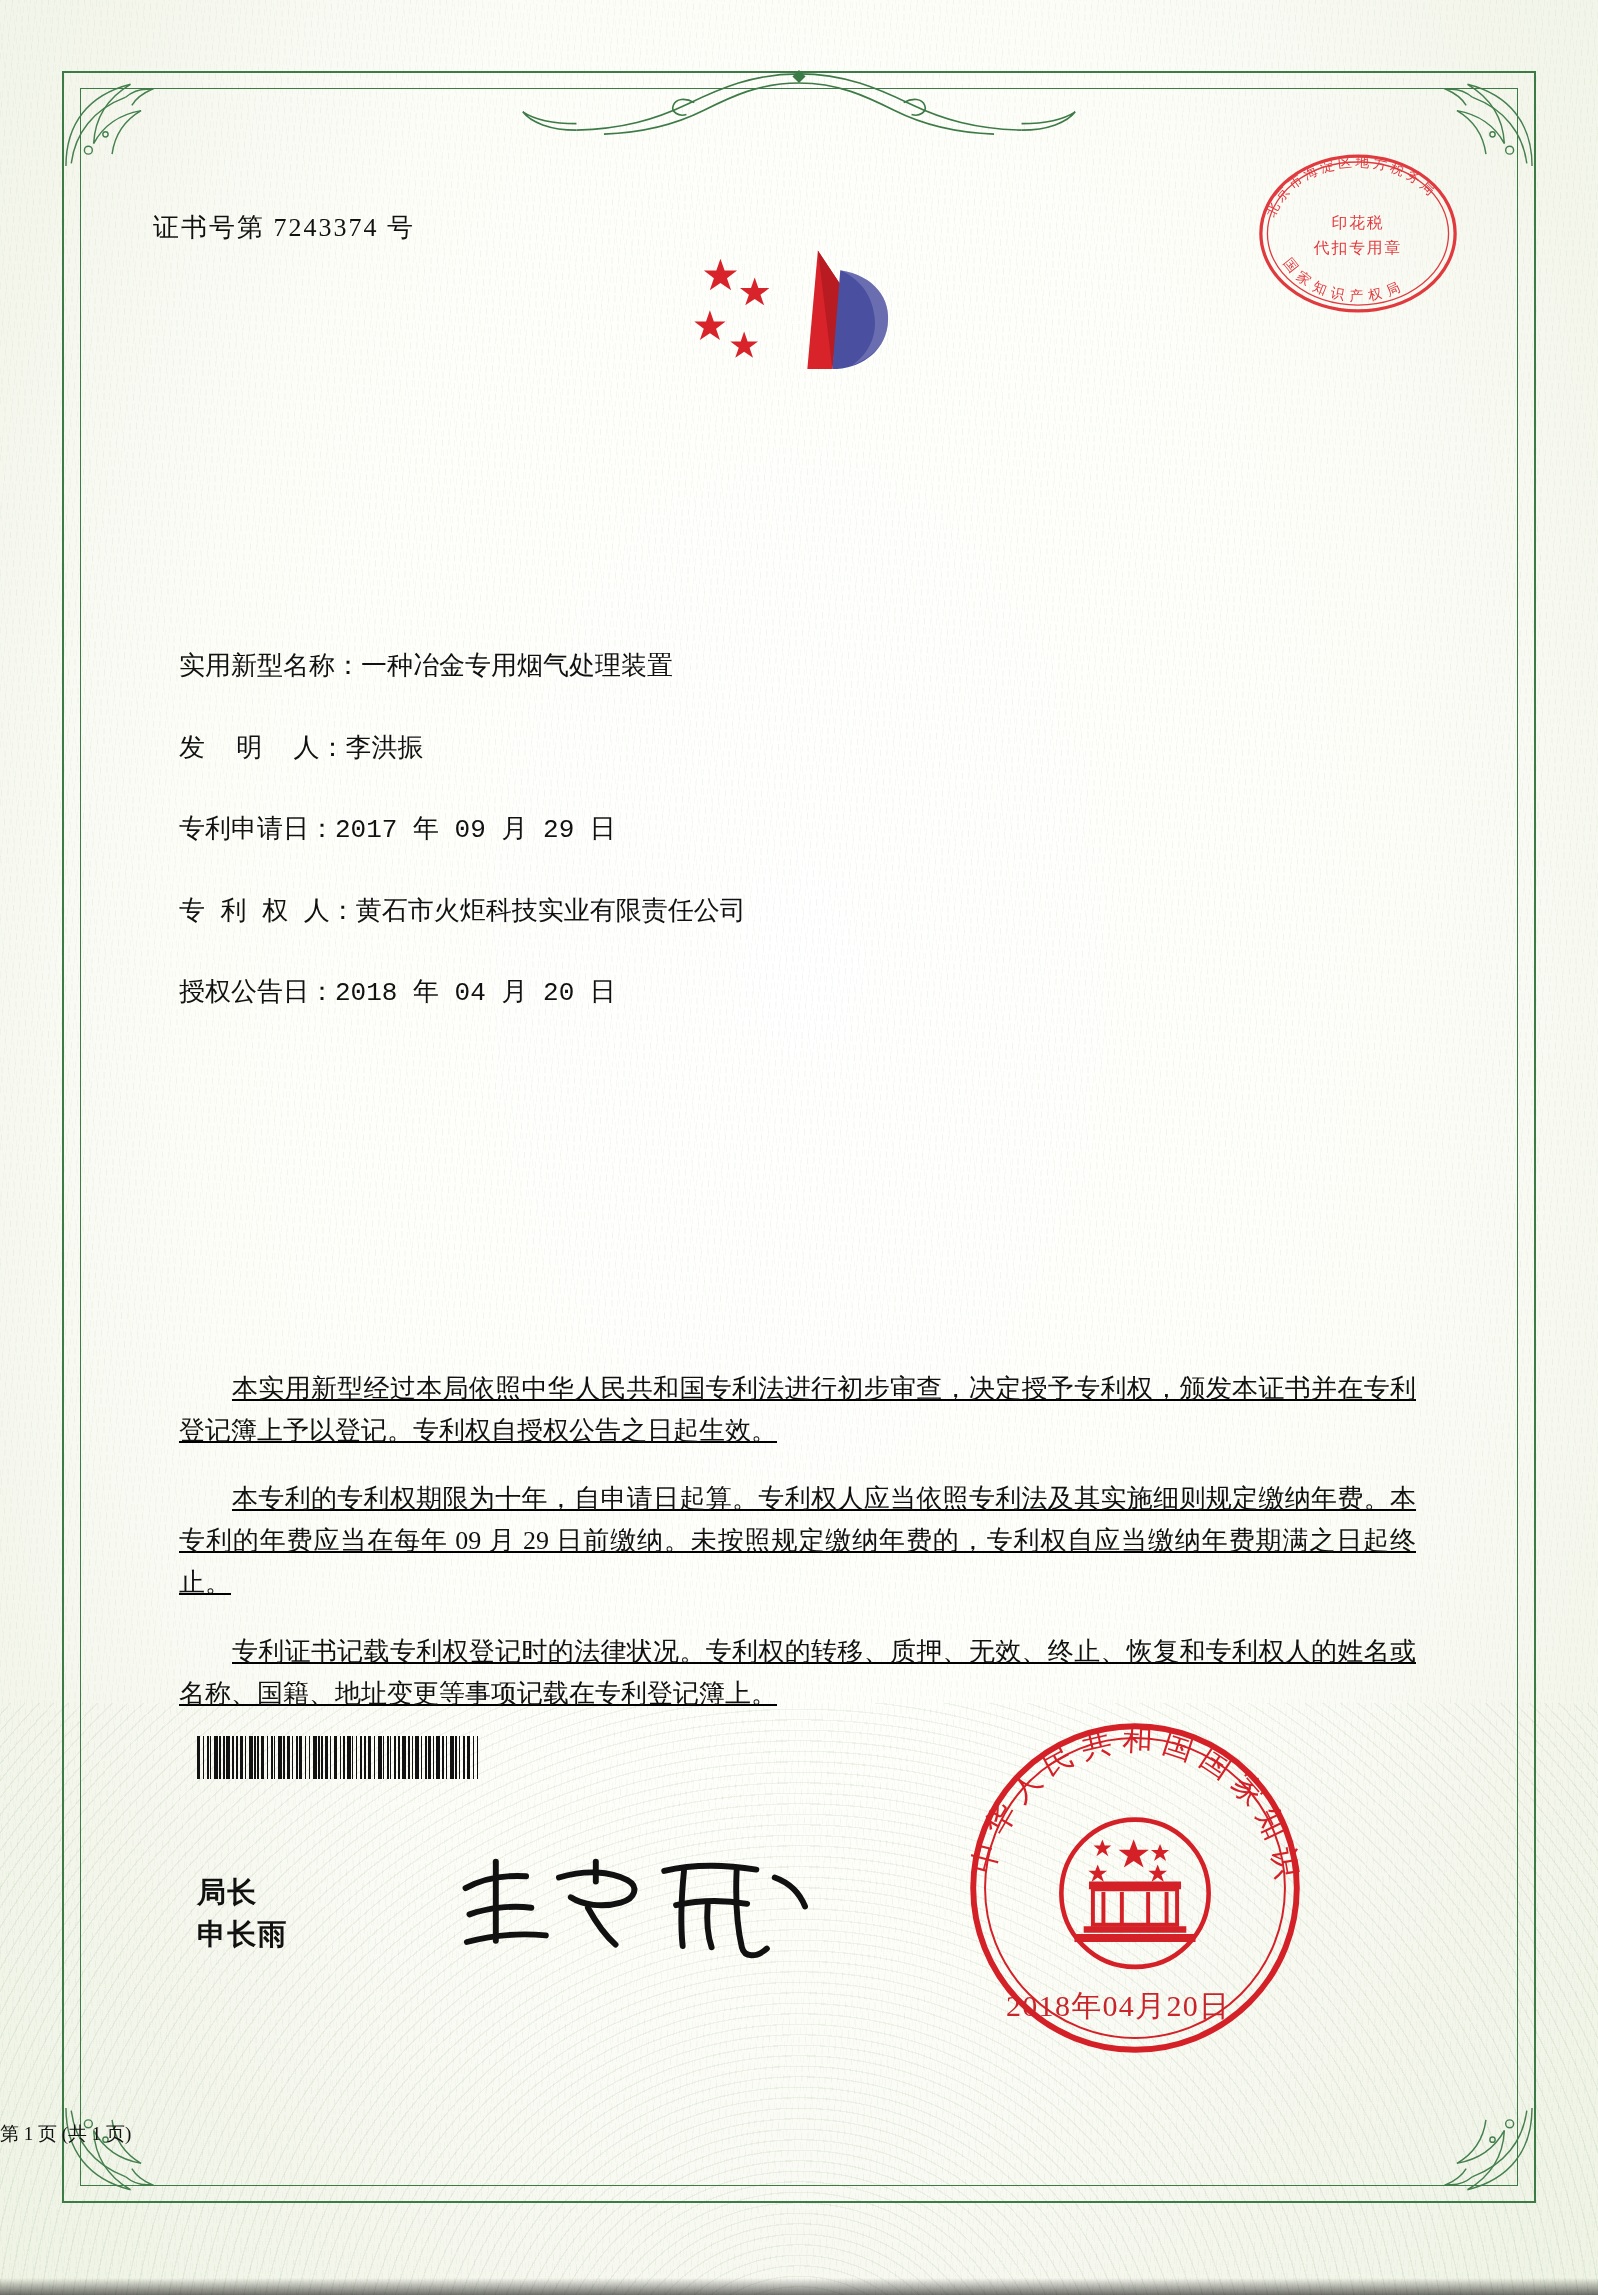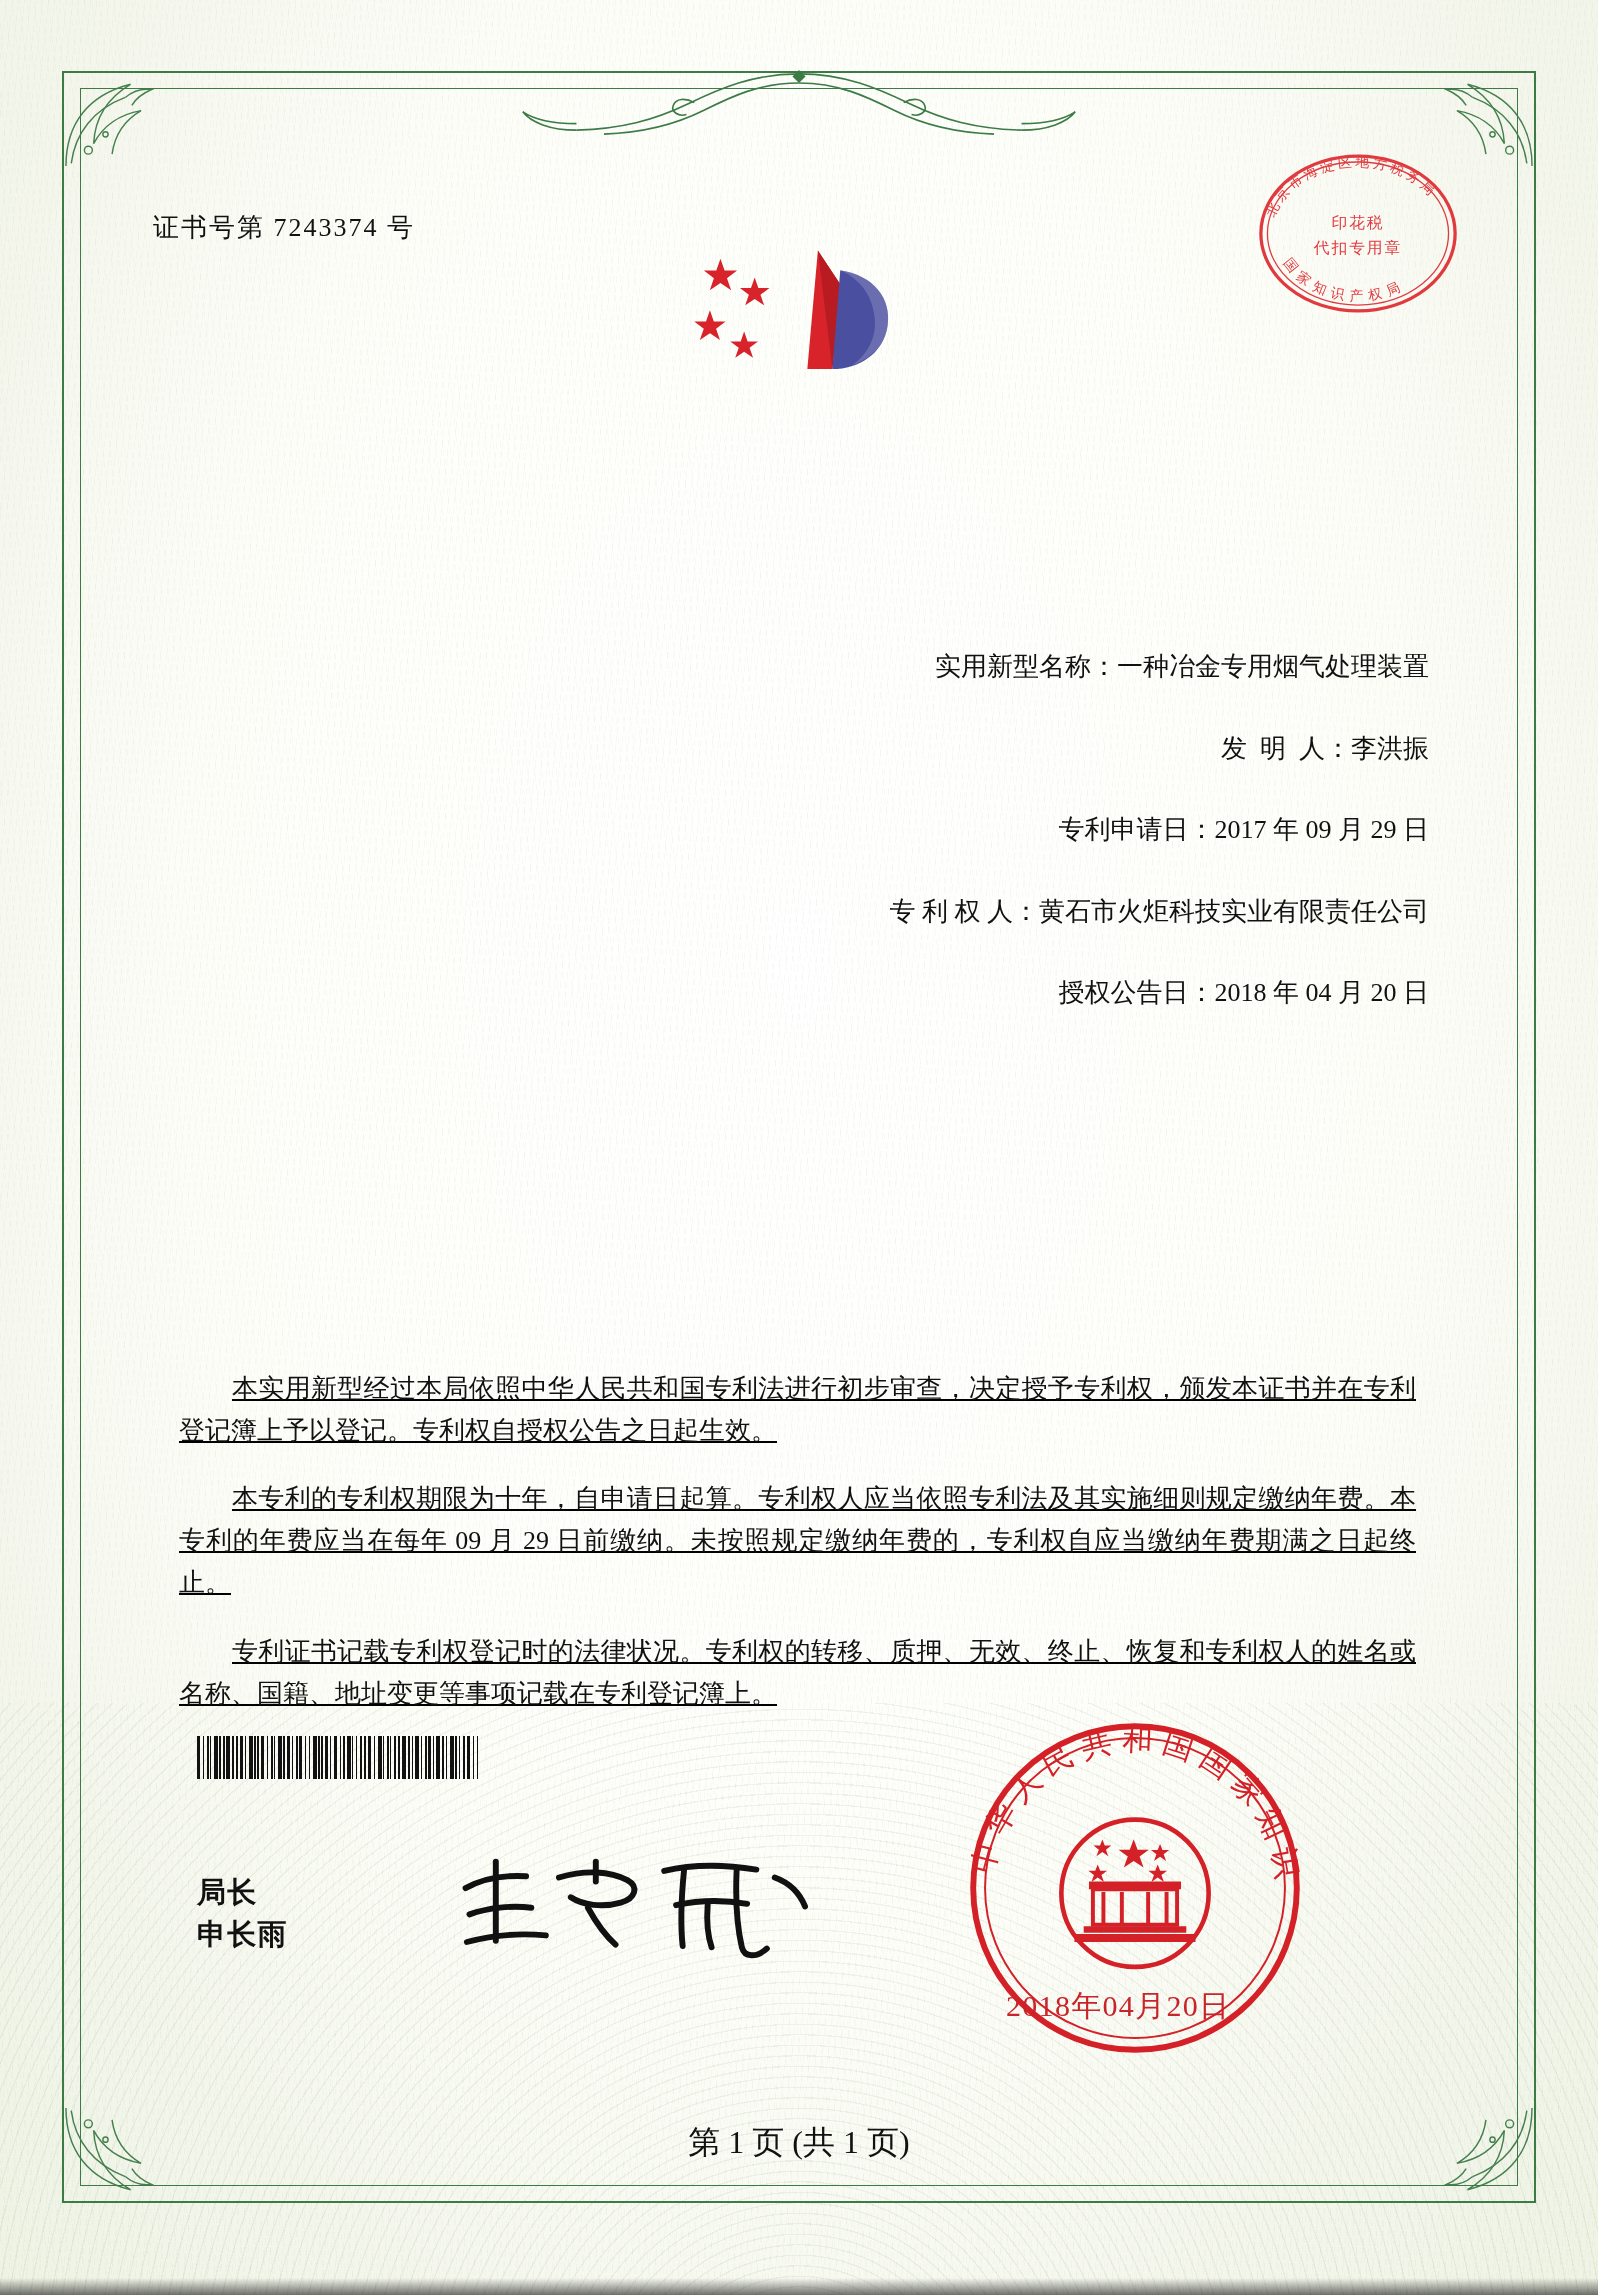--- a/index.html
+++ b/index.html
@@ -63,21 +63,21 @@
 
   .title{
     position:absolute;left:0;right:0;top:434px;text-align:center;
     font-size:63px;font-weight:bold;letter-spacing:6.6px;color:#0a0a0a;
     font-family:"DejaVu Sans", sans-serif;
   }
 
   .fields{position:absolute;left:179px;top:651px;width:1250px;}
   .field{
     font-size:26px;color:#111;margin-bottom:49px;line-height:1.25;
-    font-family:Liberation Serif, serif;white-space:pre;text-align:right;
+    font-family:Liberation Mono, monospace;white-space:pre;
   }
   .field .lbl{letter-spacing:0px;}
   .field .val{letter-spacing:0px;}
 
   .para-wrap{position:absolute;left:179px;top:1342px;width:1237px;text-decoration:underline;}
   .para{
     font-size:26px;line-height:1.62;color:#111;text-indent:53px;
     font-family:"Liberation Serif", serif;text-align:justify;
     margin-bottom:5.3px;
   }
@@ -108,22 +108,22 @@
     position:absolute;left:964px;top:1717px;width:342px;height:342px;
   }
   .seal-main svg{width:100%;height:100%;display:block;}
   .seal-date{
     position:absolute;left:1006px;top:1986px;
     font-size:30px;color:#c8242a;letter-spacing:1.3px;
     font-family:"Liberation Serif", serif;
   }
 
   .page-no{
-    position:absolute;left:0;right:0;top:2121px;text-align:center;
-    font-size:32px;color:#111;font-family:"Liberation Serif", serif;
+    position:absolute;left:0;right:0;top:2121px;text-align:left;
+    font-size:19px;color:#111;font-family:"Liberation Serif", serif;
   }
   .shadow-bottom{
     position:absolute;left:0;right:0;bottom:0;height:17px;
     background:linear-gradient(180deg, rgba(0,0,0,0) 0%, rgba(0,0,0,0.55) 100%);
   }
 </style>
 </head>
 <body>
 
 <div class="page">

